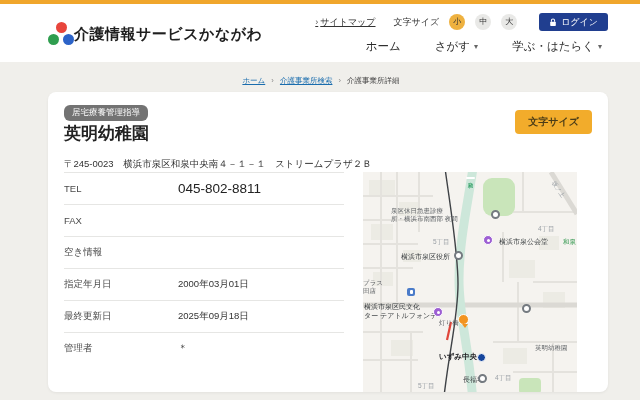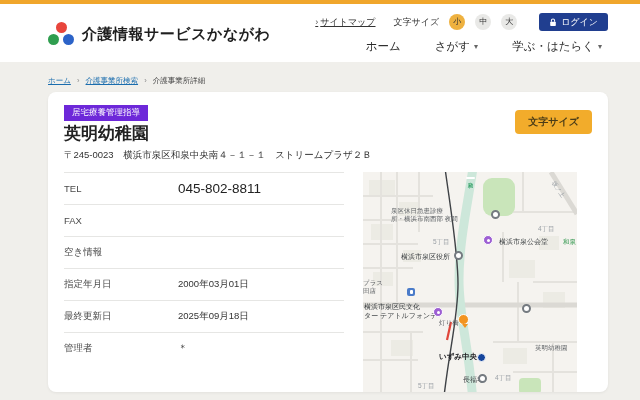--- a/index.html
+++ b/index.html
@@ -1,53 +1,53 @@
 <!DOCTYPE html>
 <html><head>
 <meta charset="utf-8">
 <style>
   html,body{margin:0;padding:0;}
   body{width:640px;height:400px;overflow:hidden;background:#f0efeb;
        font-family:"Liberation Sans","DejaVu Sans",sans-serif;color:#333;position:relative;}
   .topbar{height:4px;background:#F0A62C;}
   header{height:58px;background:#fff;display:flex;justify-content:space-between;align-items:stretch;
          padding:0 32px 0 48px;box-sizing:border-box;}
-  .brand{display:flex;align-items:center;gap:8px;margin-top:2px;}
+  .brand{display:flex;align-items:center;margin-top:2px;}
   .logo-dots{position:relative;width:26px;height:26px;}
   .logo-dots i{position:absolute;border-radius:50%;width:11px;height:11px;}
   .logo-dots .d1{background:#e8453c;left:8px;top:1px;}
   .logo-dots .d2{background:#2f9e4f;left:0px;top:13px;}
   .logo-dots .d3{background:#2c63c8;left:15px;top:13px;}
   .site-title{font-size:15px;font-weight:bold;color:#1f1f1f;letter-spacing:.5px;}
   .header-right{display:flex;flex-direction:column;align-items:flex-end;}
   .util-row{display:flex;align-items:center;gap:10px;margin-top:9px;}
   .sitemap{font-size:9px;color:#333;text-decoration:underline;cursor:pointer;display:flex;align-items:center;gap:2px;}
   .sitemap .arr{font-size:9px;color:#555;text-decoration:none;}
   .fs-label{font-size:9px;color:#333;margin-left:8px;}
   .fs{width:16px;height:16px;border-radius:50%;border:none;background:#e9e9e7;color:#333;
       font-size:8px;line-height:16px;text-align:center;padding:0;cursor:pointer;font-family:inherit;}
   .fs.active{background:#EEB13F;}
   .login{margin-left:12px;background:#203E8F;color:#fff;border:none;border-radius:3px;height:18px;
          padding:0 10px;font-size:9px;display:flex;align-items:center;gap:4px;cursor:pointer;font-family:inherit;}
   .nav-row{display:flex;gap:34px;margin-top:8px;margin-right:6px;}
   .nav-row a{font-size:11.5px;color:#2b2b2b;cursor:pointer;display:flex;align-items:center;gap:4px;}
   .chev{font-size:8px;color:#666;}
   main{position:relative;}
-  .breadcrumb{width:560px;margin:14px 0 0 48px;text-align:left;padding-right:14px;box-sizing:border-box;
+  .breadcrumb{width:560px;margin:14px 0 0 48px;text-align:center;padding-right:14px;box-sizing:border-box;
               font-size:7.5px;color:#444;}
   .breadcrumb a{color:#1A6DAE;text-decoration:underline;cursor:pointer;}
   .breadcrumb .sep{margin:0 4px;color:#888;}
   .card{position:relative;width:560px;height:300px;margin:6px 0 0 48px;background:#fff;
         border-radius:8px;box-shadow:0 1px 3px rgba(0,0,0,.06);overflow:hidden;box-sizing:border-box;}
-  .badge{position:absolute;left:16px;top:13px;background:#6d28d9;color:#fff;font-size:8.5px;
-         padding:2px 8px;border-radius:0;}
+  .badge{position:absolute;left:16px;top:13px;background:#737373;color:#fff;font-size:8.5px;
+         padding:2px 8px;border-radius:6px;}
   .print{position:absolute;right:16px;top:18px;background:#F2AC2B;border:none;border-radius:4px;
          color:#4a3c17;font-weight:bold;font-size:10px;padding:5px 13px;cursor:pointer;font-family:inherit;}
   .facility-name{position:absolute;left:16px;top:30px;margin:0;font-size:17px;font-weight:bold;color:#222;}
-  .address{position:absolute;left:16px;top:57px;font-size:9.5px;color:#333;}
+  .address{position:absolute;left:16px;top:66px;font-size:9.5px;color:#333;}
   .info-table{position:absolute;left:16px;top:80px;width:280px;}
   .row{height:31px;border-top:1px solid #e6e6e4;display:flex;align-items:center;}
   .cell-label{width:114px;font-size:9.5px;color:#4a4a4a;}
   .cell-value{font-size:9.5px;color:#333;}
   .row.tel .cell-value{font-size:13.5px;font-weight:normal;color:#222;}
   .map{position:absolute;left:315px;top:80px;width:214px;height:240px;overflow:hidden;background:#f5f3ef;cursor:pointer;}
   .map svg{position:absolute;left:0;top:0;}
   .mlbl{position:absolute;font-size:6.5px;color:#5d6165;white-space:nowrap;line-height:1.25;}
   .mlbl.area{color:#9aa0a6;}
   .mlbl.dark{color:#3c4043;font-size:7px;}

